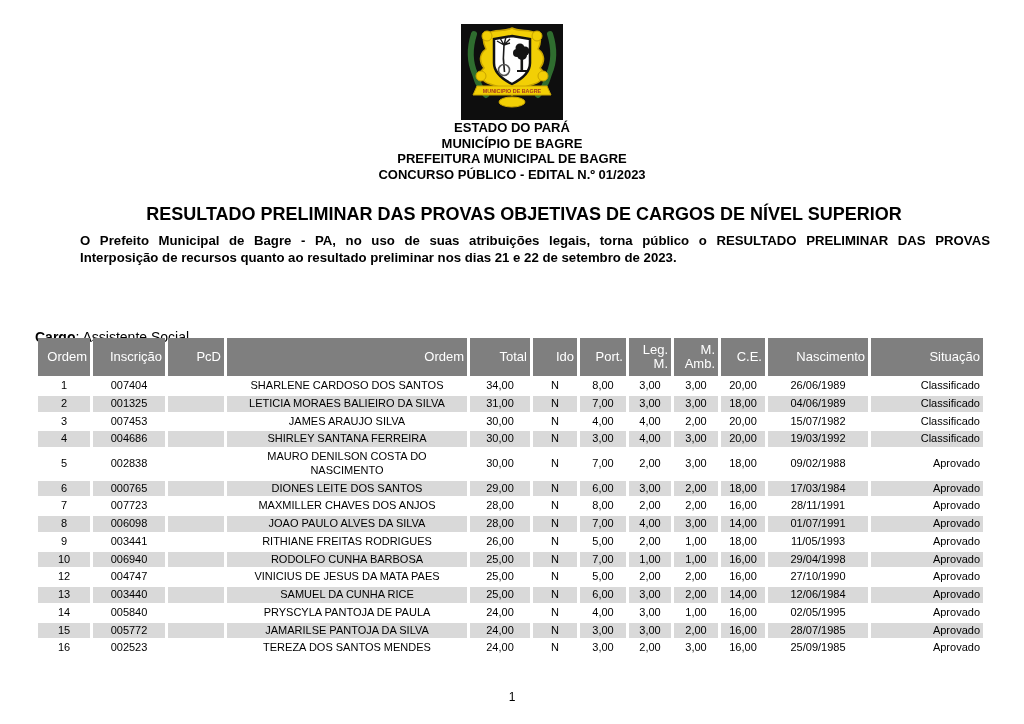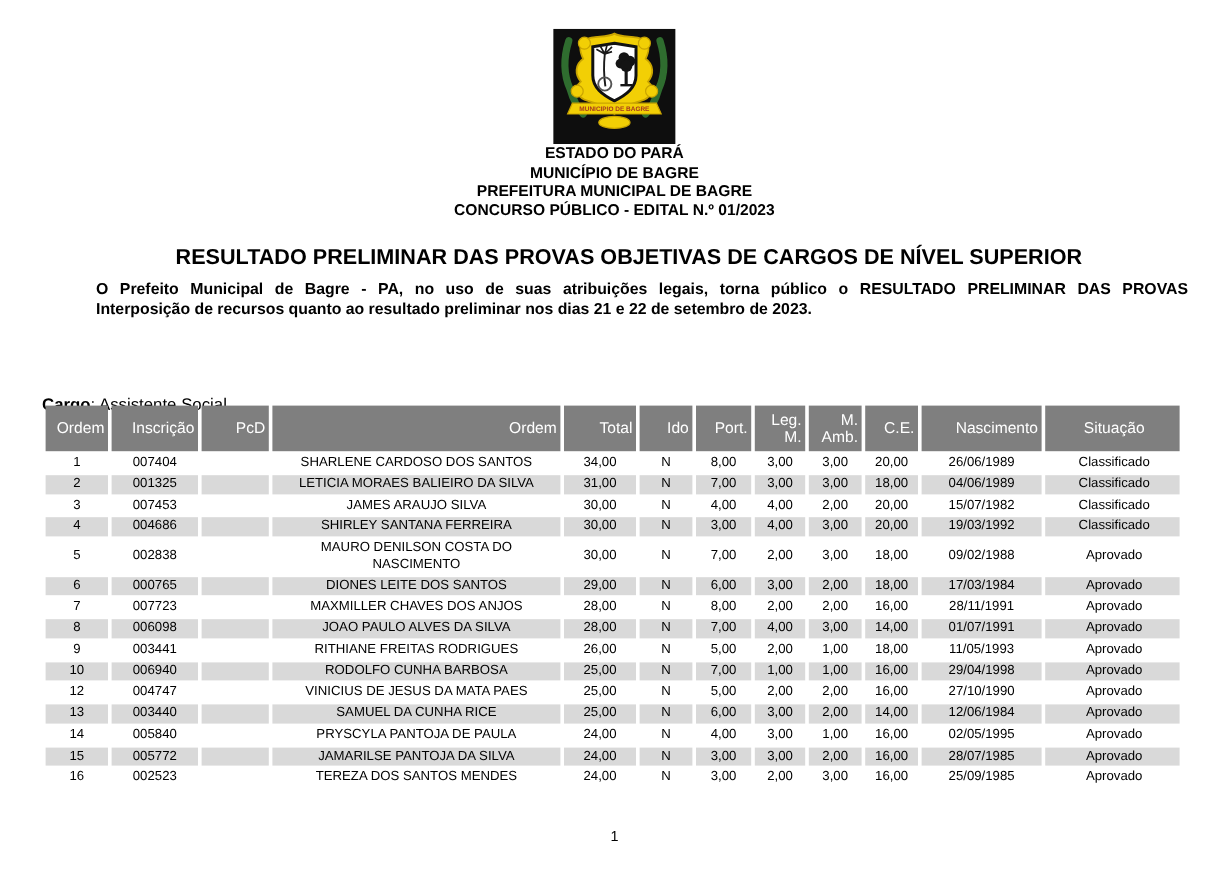--- a/index.html
+++ b/index.html
@@ -24,21 +24,21 @@
   table.results { position:absolute; top:336px; left:35px; width:951px;
     border-collapse:separate; border-spacing:3px 2px; table-layout:fixed;
     font-size:11px; }
   table.results th { background:#7f7f7f; color:#ffffff; font-weight:normal;
     font-size:13px; text-align:right; vertical-align:middle;
     padding:2px 3px; height:34px; white-space:pre-line; line-height:1.1; }
   table.results td { text-align:center; vertical-align:middle;
     padding:1px 3px; line-height:1.25; background:#ffffff; }
   table.results tbody tr:nth-child(even) td { background:#d9d9d9; }
   table.results th.c-situacao, table.results td.c-situacao
-    { text-align:center; padding-left:6px;margin-left:28px; }
+    { text-align:right; padding-left:6px;margin-left:28px; }
   .footer-page { position:absolute; top:690px; left:0; width:100%;
     text-align:center; font-size:12px; }
 </style>
 </head>
 <body>
 
 <div class="page">
 
   <svg class="coat" viewBox="0 0 102 96">
     <rect x="0" y="0" width="102" height="96" fill="#0e0e0e"></rect>

